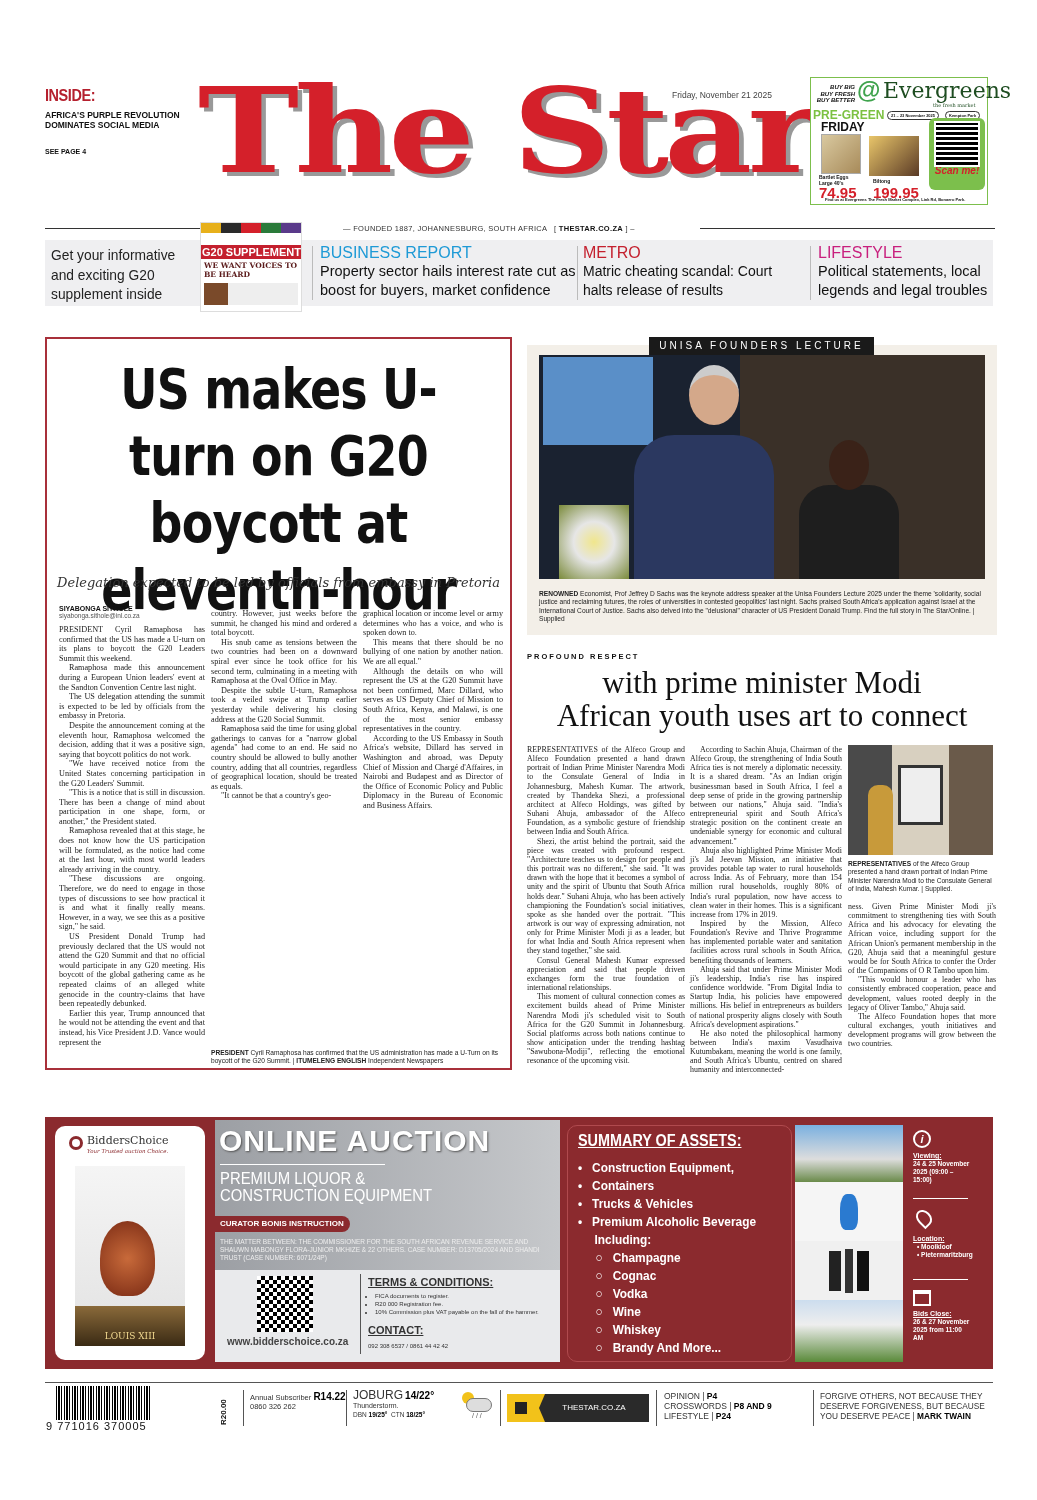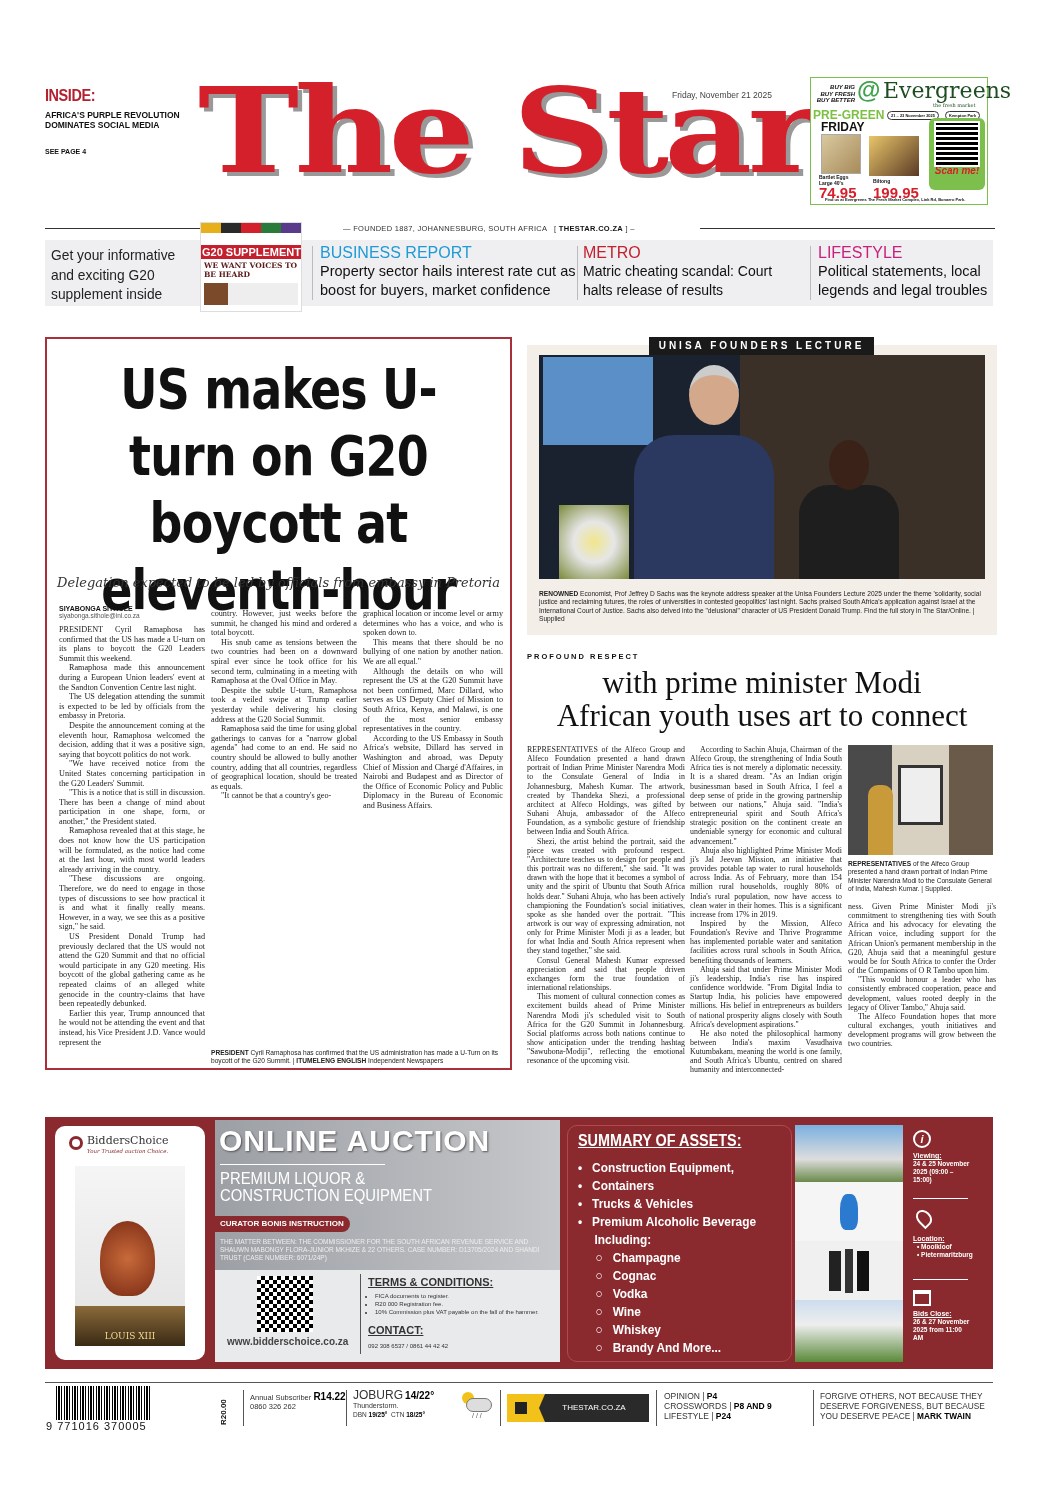--- a/index.html
+++ b/index.html
@@ -34,21 +34,21 @@
 .hl{font-family:"DejaVu Sans",sans-serif;font-weight:bold;font-size:56px;line-height:67px;text-align:center;letter-spacing:-1px;transform:scaleX(0.82);transform-origin:center}
 .deck{font-family:"DejaVu Serif",serif;font-style:italic;font-size:13px;color:#333;text-align:center}
 .byline{font-weight:bold;font-size:7px}
 .email{font-size:6.5px;color:#555}
 .col{font-family:"Liberation Serif",serif;font-size:8.2px;line-height:9.6px;text-align:justify;color:#222}
 .col p{text-indent:10px}
 .col p.first{text-indent:0}
 .cap{font-size:6.6px;line-height:8.4px;color:#222}
 .cap b{font-weight:bold}
 
-.kicker{background:#1a1a1a;color:#fff;font-size:10px;letter-spacing:3px;font-weight:bold;text-align:center}
+.kicker{background:#1a1a1a;color:#fff;font-size:10px;letter-spacing:3px;font-weight:normal;text-align:center}
 .photo-frame{background:#f3efe8}
 .rk{font-size:7.5px;letter-spacing:2px;font-weight:bold}
 .hl2{font-family:"Liberation Serif",serif;font-size:31px;line-height:33px;text-align:center;color:#111}
 
 .auction{background:#8b2a2e}
 .aleft{background:#fff;border-radius:10px}
 .agrey{background:linear-gradient(90deg,#9c9fa4,#c6c8cb)}
 .online{color:#fff;font-weight:bold;font-size:30px;letter-spacing:1px;text-shadow:1px 1px 2px #555}
 .prem{color:#fff;font-size:16.5px;line-height:17px;transform:scaleX(0.9);transform-origin:left}
 .curator{background:#8b2a2e;color:#fff;font-size:8px;font-weight:bold;border-radius:0 10px 10px 0}

